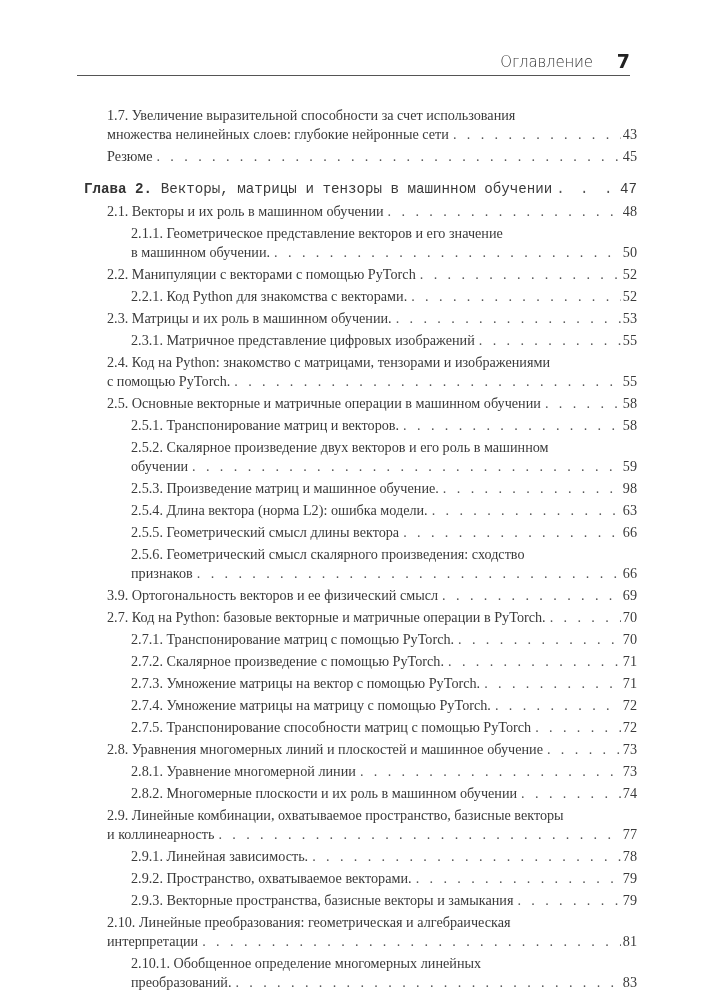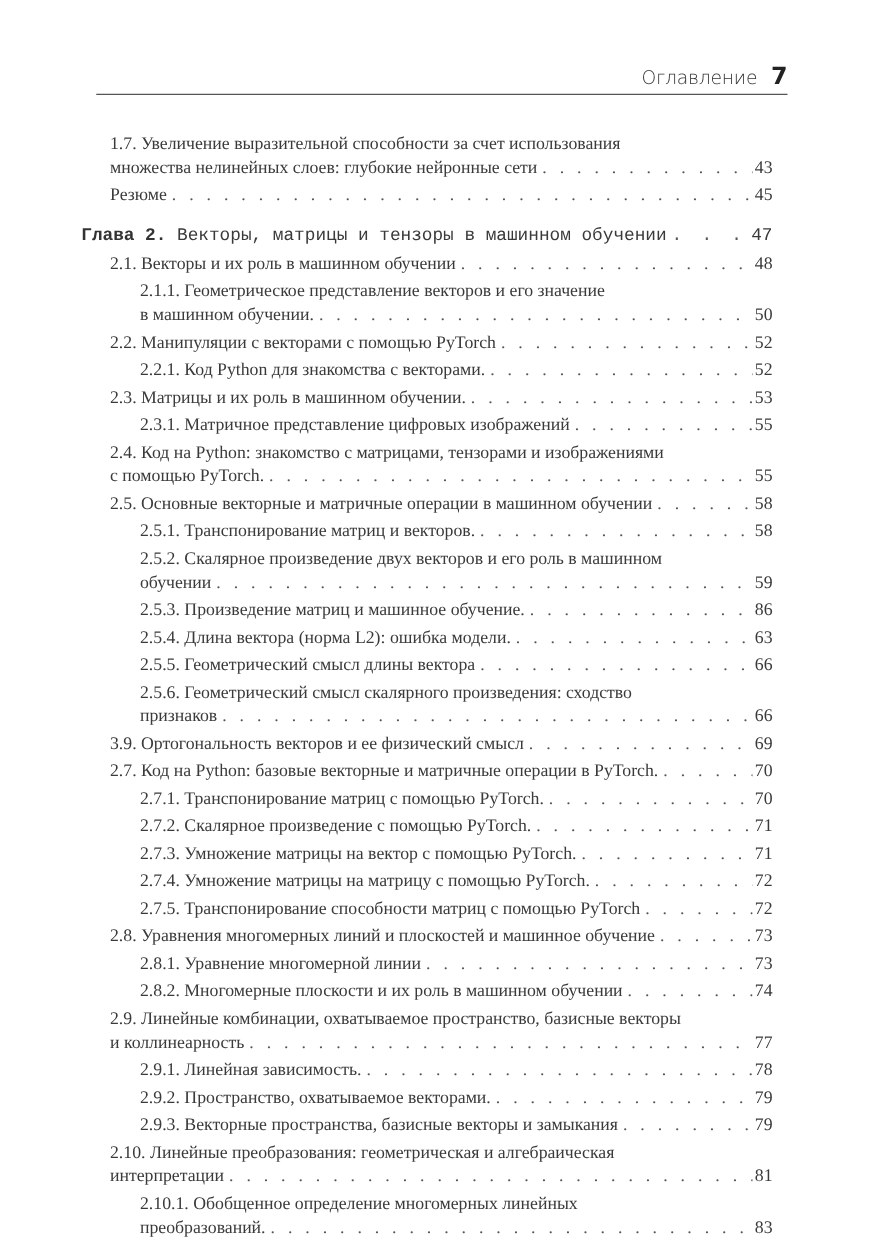--- a/index.html
+++ b/index.html
@@ -6,24 +6,24 @@
   body {
     width: 708px; height: 1001px; background: #ffffff; position: relative; overflow: hidden;
     font-family: "Liberation Serif", "DejaVu Serif", serif; color: #3a3a3a;
   }
   .running-head {
     position: absolute; left: 77px; top: 50px; width: 553px; height: 25px;
     border-bottom: 1px solid #555;
     display: flex; justify-content: flex-end; align-items: flex-end;
     font-family: "DejaVu Sans", "Liberation Sans", sans-serif;
   }
-  .running-head .section { font-size: 15px; color: #333; margin-right: 11px; padding-bottom: 4px; font-weight: 300; letter-spacing: -0.2px; text-align: center;}
+  .running-head .section { font-size: 15px; color: #333; margin-right: 24px; padding-bottom: 4px; font-weight: 300; letter-spacing: -0.2px; text-align: center;}
   .running-head .page-no { font-size: 19px; font-weight: bold; color: #222; padding-bottom: 3px; }
 
-  .toc { position: absolute; left: 65px; top: 106px; width: 553px; }
+  .toc { position: absolute; left: 84px; top: 106px; width: 553px; }
   .entry { font-size: 14.2px; line-height: 19px; margin-bottom: 3px; position: relative; }
   .entry.lvl0 { padding-left: 23px; }
   .entry.lvl0.chapter { padding-left: 0; font-family: Liberation Mono, monospace; }
   .entry.lvl1 { padding-left: 23px; }
   .entry.lvl2 { padding-left: 47px; }
   .entry.gap-before { margin-top: 14px; }
   .entry .line { display: flex; align-items: baseline; }
   .entry .title { white-space: nowrap; }
   .entry .leader {
     flex: 1; overflow: hidden; white-space: nowrap; color: #555; margin: 0 2px 0 4px;
@@ -138,21 +138,21 @@
       <div class="line">
         <span class="title">обучении</span>
         <span class="leader"></span>
         <span class="page">59</span>
       </div>
     </div>
     <div class="entry lvl2">
       <div class="line">
         <span class="title">2.5.3. Произведение матриц и машинное обучение.</span>
         <span class="leader"></span>
-        <span class="page">86</span>
+        <span class="page">98</span>
       </div>
     </div>
     <div class="entry lvl2">
       <div class="line">
         <span class="title">2.5.4. Длина вектора (норма L2): ошибка модели.</span>
         <span class="leader"></span>
         <span class="page">63</span>
       </div>
     </div>
     <div class="entry lvl2">

